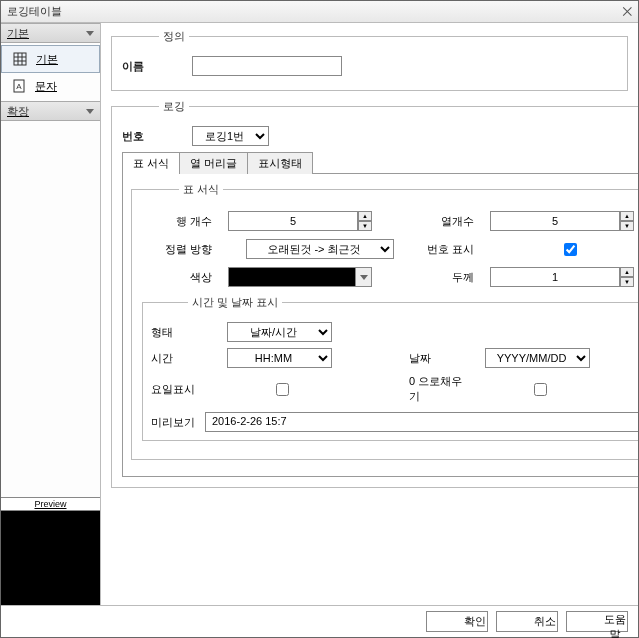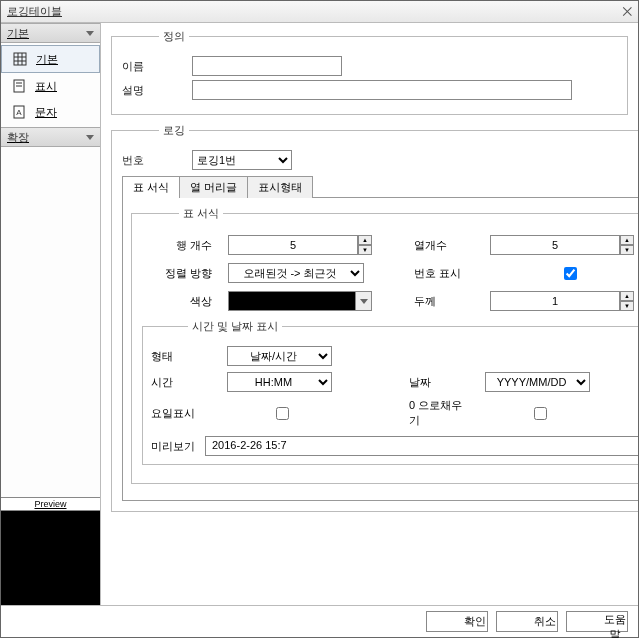--- a/index.html
+++ b/index.html
@@ -1,65 +1,65 @@
 <!DOCTYPE html>
 <html><head>
 <meta charset="utf-8">
 <style>
 * { box-sizing: border-box; margin: 0; padding: 0; }
 body { font-family: "Malgun Gothic", sans-serif; font-size: 11px; background: #fff; }
 .window { width: 639px; height: 638px; border: 1px solid #666; background: #fff; display: flex; flex-direction: column; }
 .titlebar { height: 22px; background: linear-gradient(#f8f8f8,#e8e8e8); border-bottom: 1px solid #bbb; display: flex; align-items: center; padding: 0 6px; justify-content: space-between; }
-.titlebar-text { color: #333; text-decoration: underline; }
+.titlebar-text { color: #333; }
 .close-x { font-size: 12px; color: #555; cursor: default; }
 .body { flex: 1; display: flex; overflow: hidden; }
 .sidebar { width: 100px; border-right: 1px solid #bbb; background: #fdfdfd; display: flex; flex-direction: column; text-decoration: underline; }
 .section-head { background: linear-gradient(#e9e9e9,#d7d7d7); border: 1px solid #aaa; border-left: none; border-right: none; height: 20px; display: flex; align-items: center; justify-content: space-between; padding: 0 6px; font-weight: 500; color: #333; }
 .arrow-down { width: 0; height: 0; border-left: 4px solid transparent; border-right: 4px solid transparent; border-top: 5px solid #666; }
 .nav-list { padding: 2px 0; }
 .nav-item { display: flex; align-items: center; gap: 8px; padding: 5px 10px; cursor: pointer; }
 .nav-item.active { background: #eef3f9; border: 1px solid #9ab; }
 .icon-box { width: 16px; height: 16px; display: inline-flex; align-items: center; justify-content: center; }
 .preview-wrap { margin-top: auto; }
 .preview-label { text-align: center; font-size: 9px; border-top: 1px solid #888; border-bottom: 1px solid #888; background: #fff; padding: 1px 0; }
 .preview-box { height: 94px; background: #000; }
 .main { flex: 1; padding: 6px 10px 0 10px; overflow: hidden; }
 fieldset { border: 1px solid #bbb; padding: 8px 10px 10px 10px; margin-bottom: 8px; }
 legend { padding: 0 4px; color: #333; margin-left: 37px; }
 .row { display: flex; align-items: center; margin: 4px 0; gap: 10px; }
-.lbl { width: 60px; text-align: left; color: #222; }
+.lbl { width: 60px; text-align: left; color: #222; font-weight: bold; }
 input[type=text] { height: 20px; border: 1px solid #888; padding: 0 4px; font-size: 11px; }
 .inp-name { width: 150px; }
 .inp-desc { width: 380px; }
 select { height: 20px; border: 1px solid #888; font-size: 11px; background: #fff; }
-.sel-num { width: 100px; }
+.sel-num { width: 77px; text-align: center; }
 .tabs { display: flex; margin-top: 6px; }
 .tab { border: 1px solid #999; border-bottom: none; padding: 3px 10px; background: #f0f0f0; margin-right: -1px; cursor: pointer; }
 .tab.active { background: #fff; position: relative; z-index: 2; }
 .tab-panel { border: 1px solid #999; padding: 8px; margin-top: -1px; }
 .grid2 { display: grid; grid-template-columns: 70px 170px 60px 160px; gap: 8px 16px; align-items: center; margin: 6px 0; }
 .spinner { display: flex; }
 .spinner input { width: 130px; text-align: center; }
 .spin-btns { display: flex; flex-direction: column; }
 .spin-btns button { width: 14px; height: 10px; border: 1px solid #888; background: #eee; font-size: 6px; line-height: 6px; padding: 0; }
-.sel-sort { width: 136px; text-align: center; }
+.sel-sort { width: 148px; text-align: center; margin-left: 18px; }
 .color-sel { display: flex; }
 .color-swatch { width: 128px; height: 20px; background: #000; border: 1px solid #888; }
 .color-btn { width: 16px; height: 20px; border: 1px solid #888; border-left: none; background: #eee; display: flex; align-items: center; justify-content: center; }
 .sel-mid { width: 105px; text-align: center; }
 .chk-cell { display: flex; justify-content: center; }
 input[type=checkbox] { width: 13px; height: 13px; }
 .subfield { border: 1px solid #bbb; padding: 8px; margin-top: 8px; }
 .grid-time { display: grid; grid-template-columns: 60px 110px 40px 60px 110px; gap: 6px 16px; align-items: center; margin: 4px 0; }
 .prev-row { display: flex; align-items: center; margin-top: 8px; gap: 10px; }
 .prev-box { flex: 1; height: 20px; border: 1px solid #888; padding: 2px 6px; background: #fff; }
 .footer { height: 32px; border-top: 1px solid #bbb; display: flex; align-items: center; justify-content: flex-end; padding: 0 10px; gap: 8px; }
 .btn { width: 62px; height: 21px; border: 1px solid #888; background: #fff; font-size: 11px; padding-left: 36px; }
 .rt { text-align: right; }
-.ct { text-align: left; }
+.ct { text-align: right; }
 </style>
 </head>
 <body>
 
 <div class="window">
   <div class="titlebar">
     <span class="titlebar-text">로깅테이블</span>
     <span class="close-x">⨉</span>
   </div>
   <div class="body">
@@ -78,30 +78,20 @@
                 <line x1="5" y1="1" x2="5" y2="13" stroke="#333"></line>
                 <line x1="9" y1="1" x2="9" y2="13" stroke="#333"></line>
               </svg>
           </span>
           <span>기본</span>
         </div>
         <div class="nav-item">
           <span class="icon-box">
             <svg width="14" height="14">
                 <rect x="2" y="1" width="10" height="12" fill="none" stroke="#333"></rect>
-                <line x1="4" y1="4" x2="10" y2="4" stroke="#333"></line>
-                <line x1="4" y1="7" x2="10" y2="7" stroke="#333"></line>
-              </svg>
-          </span>
-          <span>표시</span>
-        </div>
-        <div class="nav-item">
-          <span class="icon-box">
-            <svg width="14" height="14">
-                <rect x="2" y="1" width="10" height="12" fill="none" stroke="#333"></rect>
                 <text x="7" y="10" font-size="8" text-anchor="middle" fill="#333">A</text>
               </svg>
           </span>
           <span>문자</span>
         </div>
       </div>
       <div class="section-head">
         <span>확장</span>
         <span class="arrow-down"></span>
       </div>
@@ -110,24 +100,20 @@
         <div class="preview-box"></div>
       </div>
     </div>
 
     <div class="main">
       <fieldset>
         <legend>정의</legend>
         <div class="row">
           <span class="lbl">이름</span>
           <input type="text" class="inp-name" value="" style="">
-        </div>
-        <div class="row">
-          <span class="lbl">설명</span>
-          <input type="text" class="inp-desc" value="" style="">
         </div>
       </fieldset>
 
       <fieldset>
         <legend>로깅</legend>
         <div class="row">
           <span class="lbl">번호</span>
           <select class="sel-num">
             <option>로깅1번</option>
           </select>

